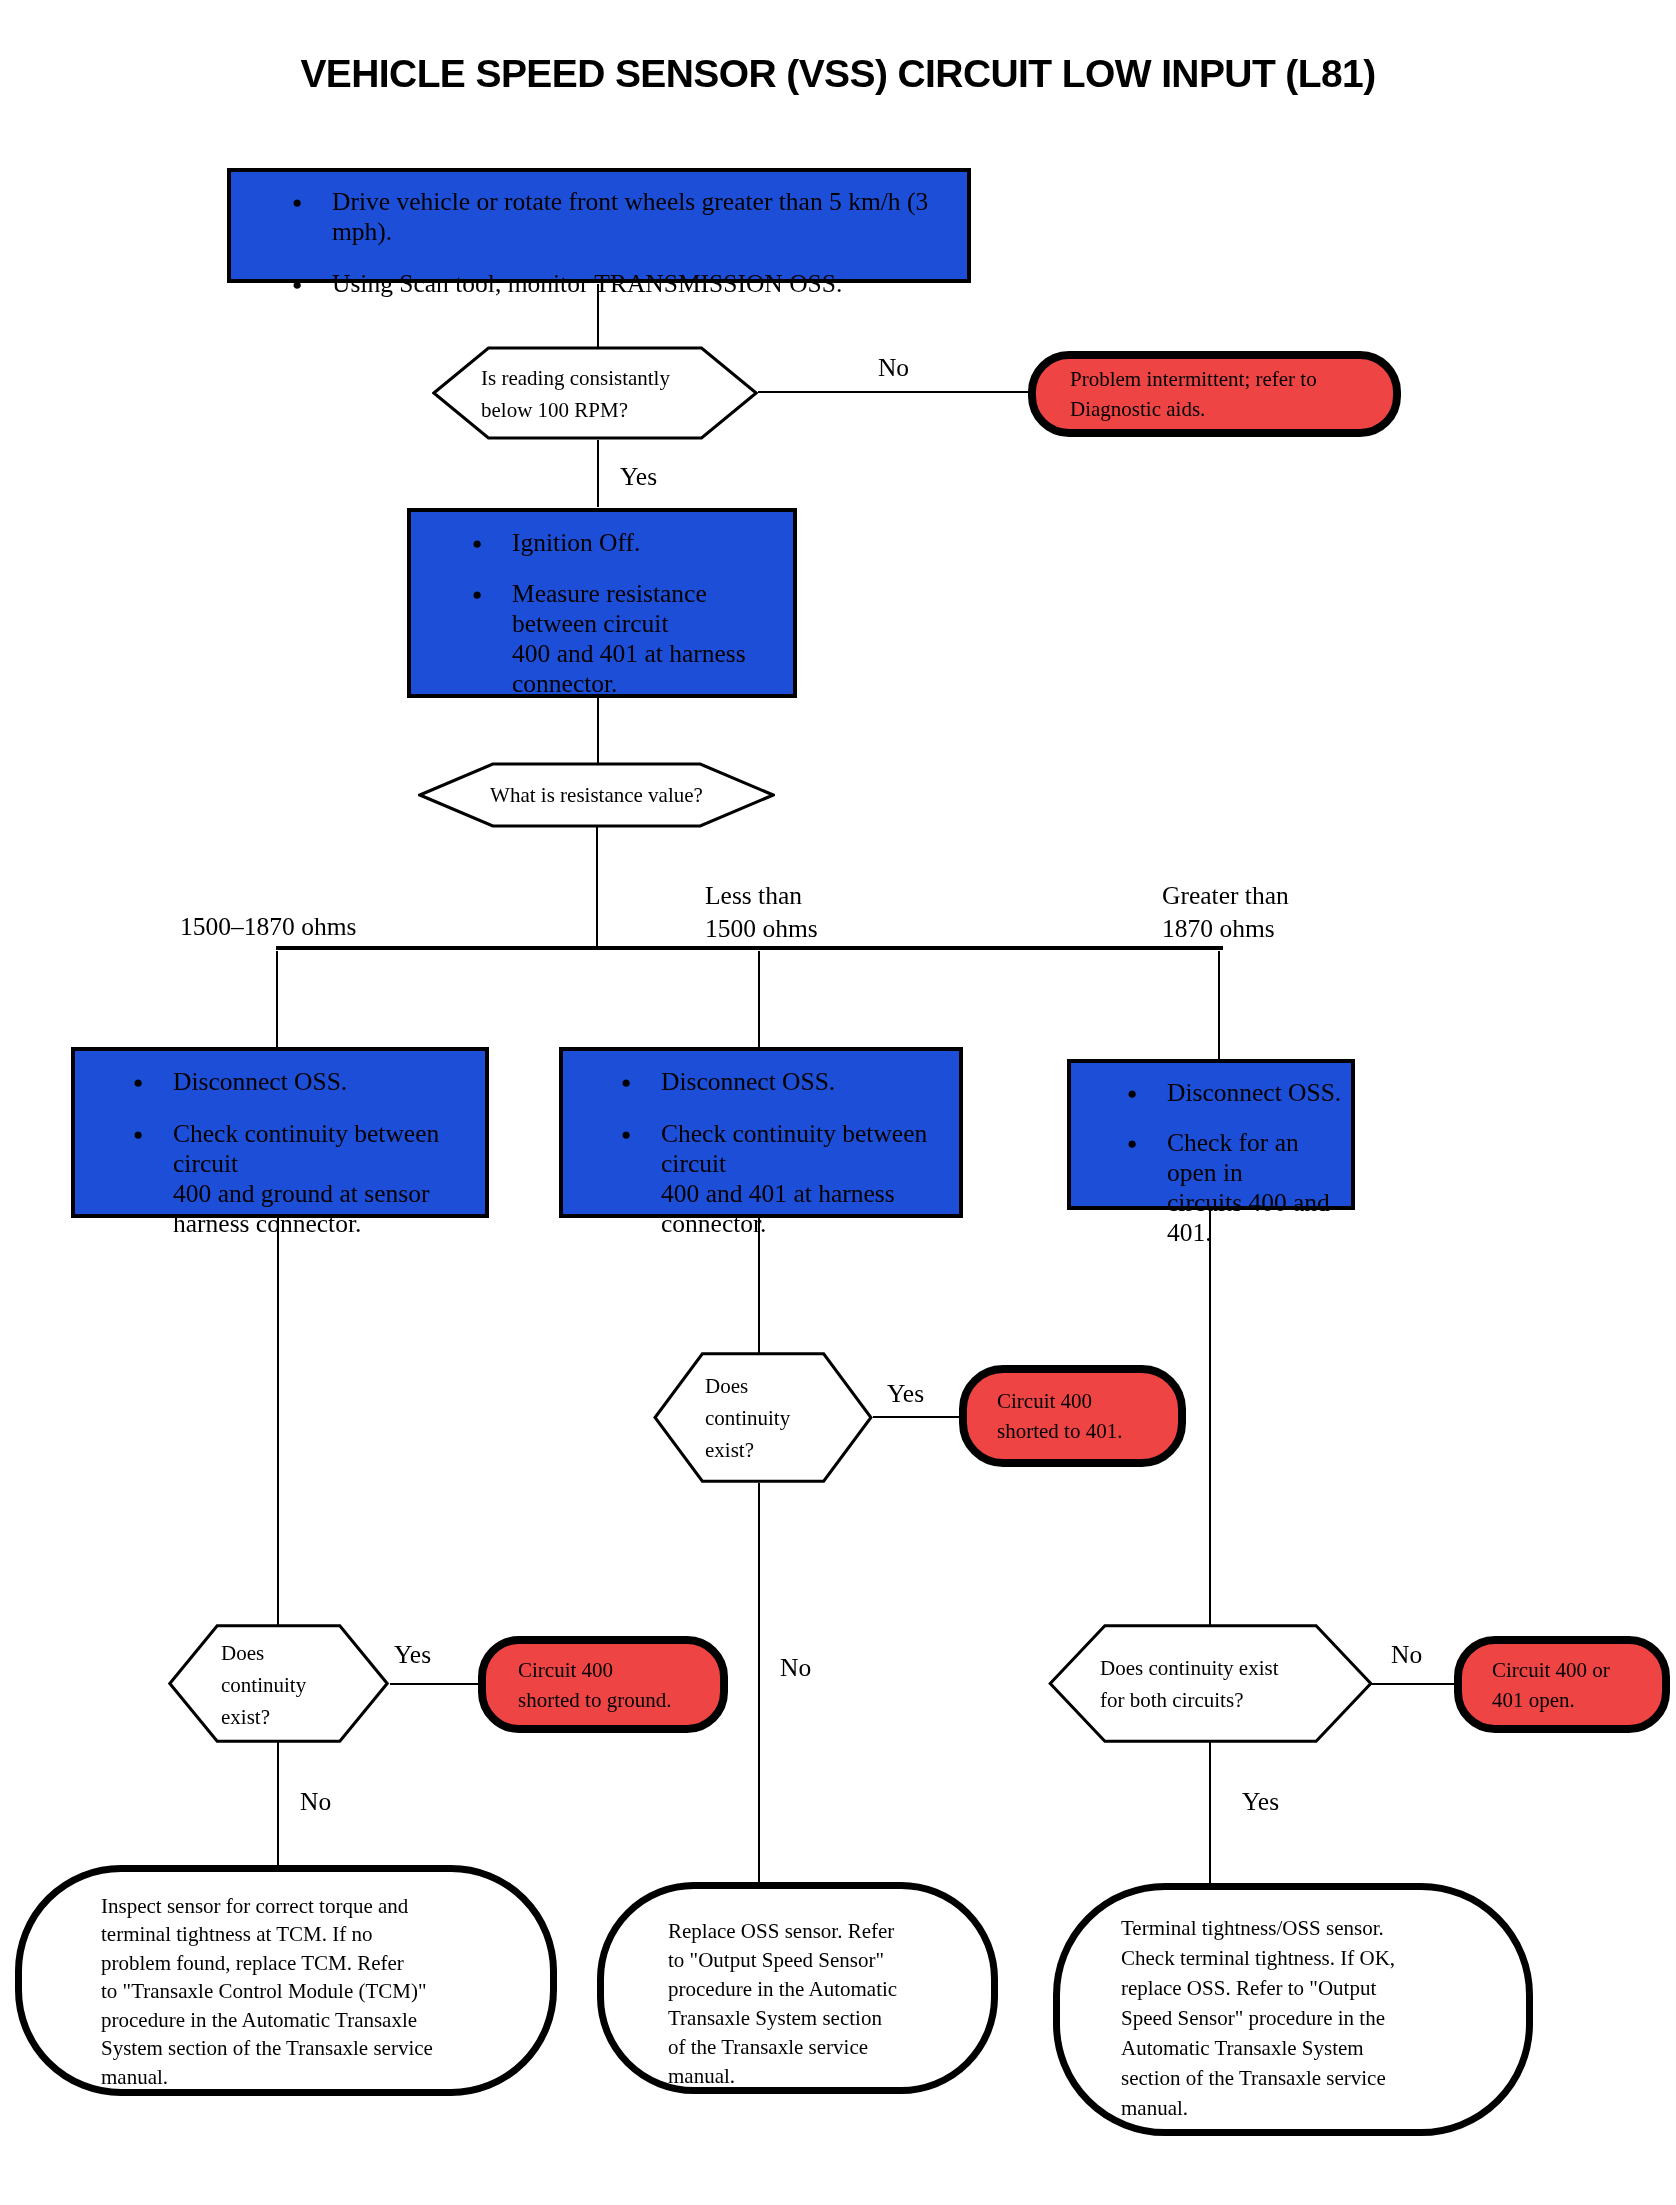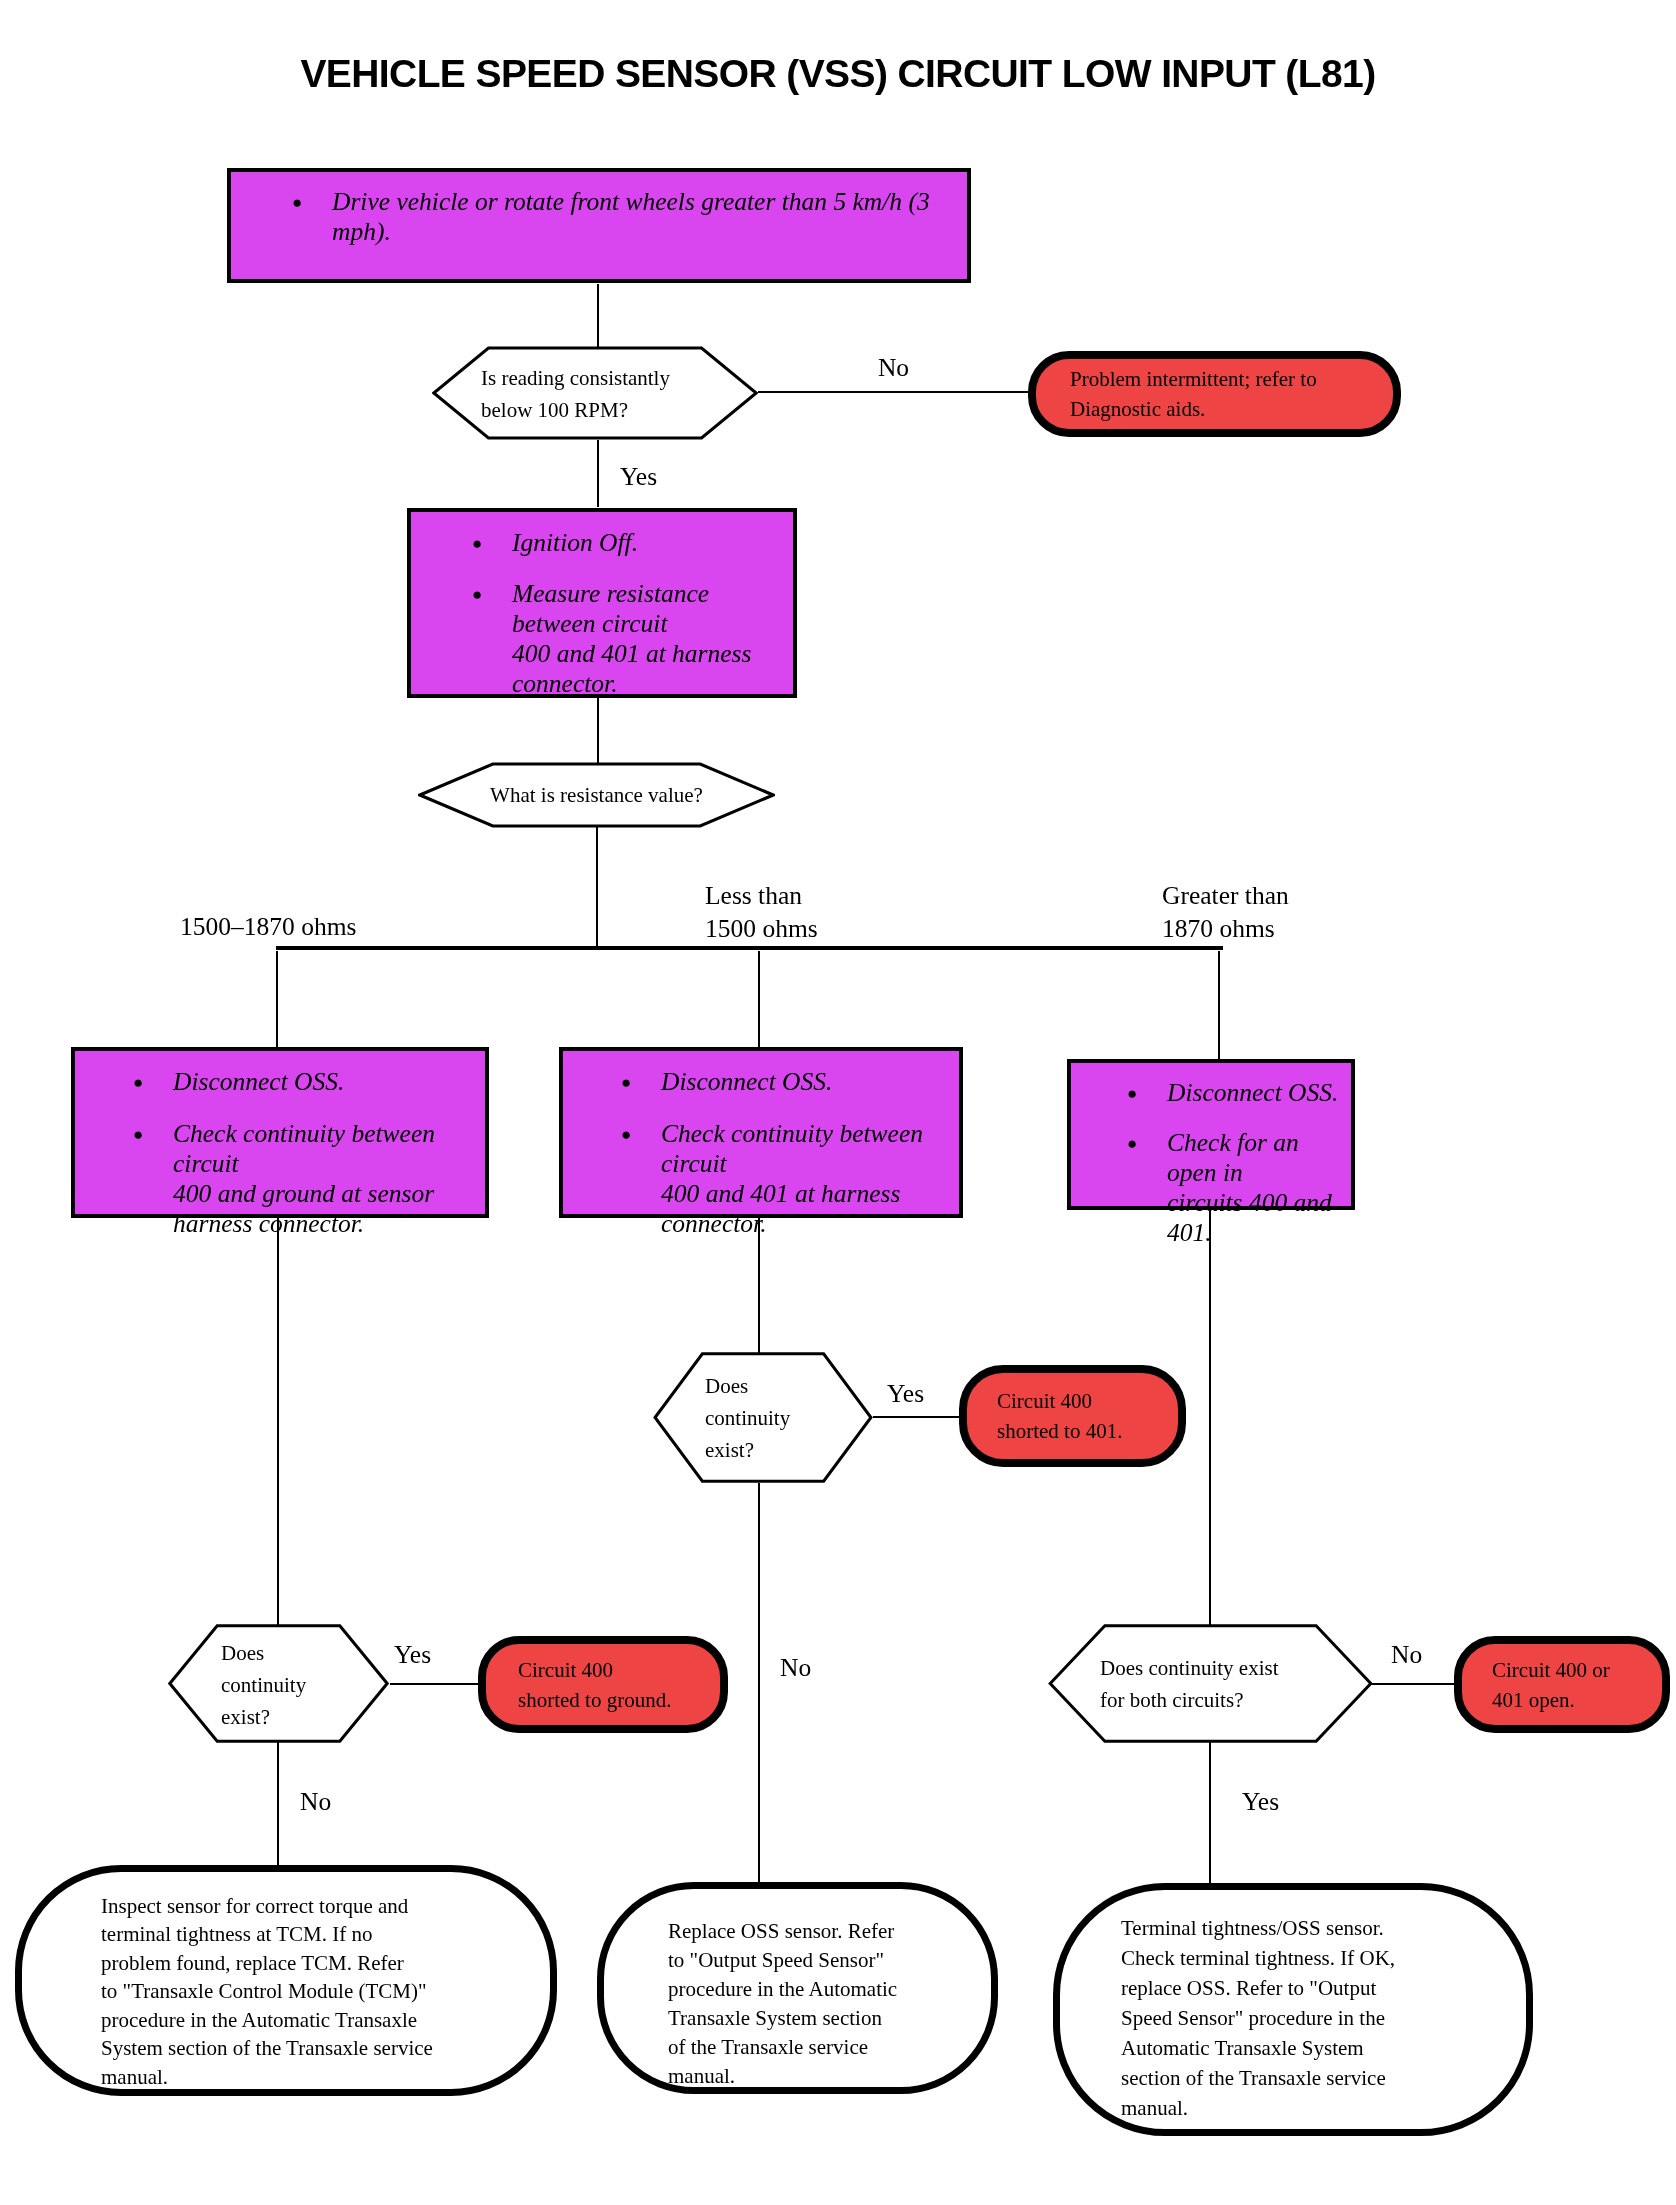--- a/index.html
+++ b/index.html
@@ -5,21 +5,21 @@
   html,body{margin:0;padding:0;background:#fff;}
   #canvas{
     position:relative;width:1676px;height:2205px;background:#fff;
     font-family:"Liberation Serif","DejaVu Serif",serif;color:#000;
   }
   .title{
     position:absolute;left:0;top:86;width:1676px;text-align:center;
     font-family:"Liberation Sans","DejaVu Sans",sans-serif;
     font-size:39px;font-weight:bold;letter-spacing:-0.6px;
   }
-  .box{position:absolute;border:4.9px solid #000;background:#d946ef;box-sizing:border-box;font-style:italic;}
+  .box{position:absolute;border:4.9px solid #000;background:#1d4ed8;box-sizing:border-box;}
   .term{position:absolute;border:8px solid #000;background:#ef4444;box-sizing:border-box;
         display:flex;flex-direction:column;justify-content:center;}
   .endcap{position:absolute;border:7.3px solid #000;background:#fff;box-sizing:border-box;}
   .hex{position:absolute;}
   .hex svg{position:absolute;left:0;top:0;}
   .hex-text{position:absolute;left:0;top:0;width:100%;height:100%;box-sizing:border-box;}
   .txt{font-size:21px;line-height:32px;white-space:nowrap;}
   ul.bullets{margin:0;padding:0;list-style:none;}
   ul.bullets li{position:relative;padding-left:40px;font-size:25.5px;line-height:30px;}
   ul.bullets li::before{content:"\25CF";position:absolute;left:0;top:1.2px;font-size:17px;}
@@ -34,20 +34,23 @@
 
 <div id="canvas">
 
   <div class="title" style="top:52px;">VEHICLE SPEED SENSOR (VSS) CIRCUIT LOW INPUT (L81)</div>
 
   <div class="box" style="left:227px;top:168px;width:744px;height:115px;padding:14.6px 18px 0 61px;">
     <ul class="bullets">
       <li>
           <div>Drive vehicle or rotate front wheels greater than 5 km/h (3 mph).</div>
         </li>
+      <li>
+          <div>Using Scan tool, monitor TRANSMISSION OSS.</div>
+        </li>
     </ul>
   </div>
 
   <div class="vl" style="left:597px;top:284px;height:64px;"></div>
 
   <div class="hex" style="left:432px;top:346px;width:326px;height:94px;">
     <svg width="326" height="94" viewBox="0 0 537 154">
       <polygon points="3,77 93,3 444,3 534,77 444,151 93,151" fill="#ffffff" stroke="#000000" stroke-width="5"></polygon>
     </svg>
     <div class="hex-text" style="padding:16px 0 0 49px;">

